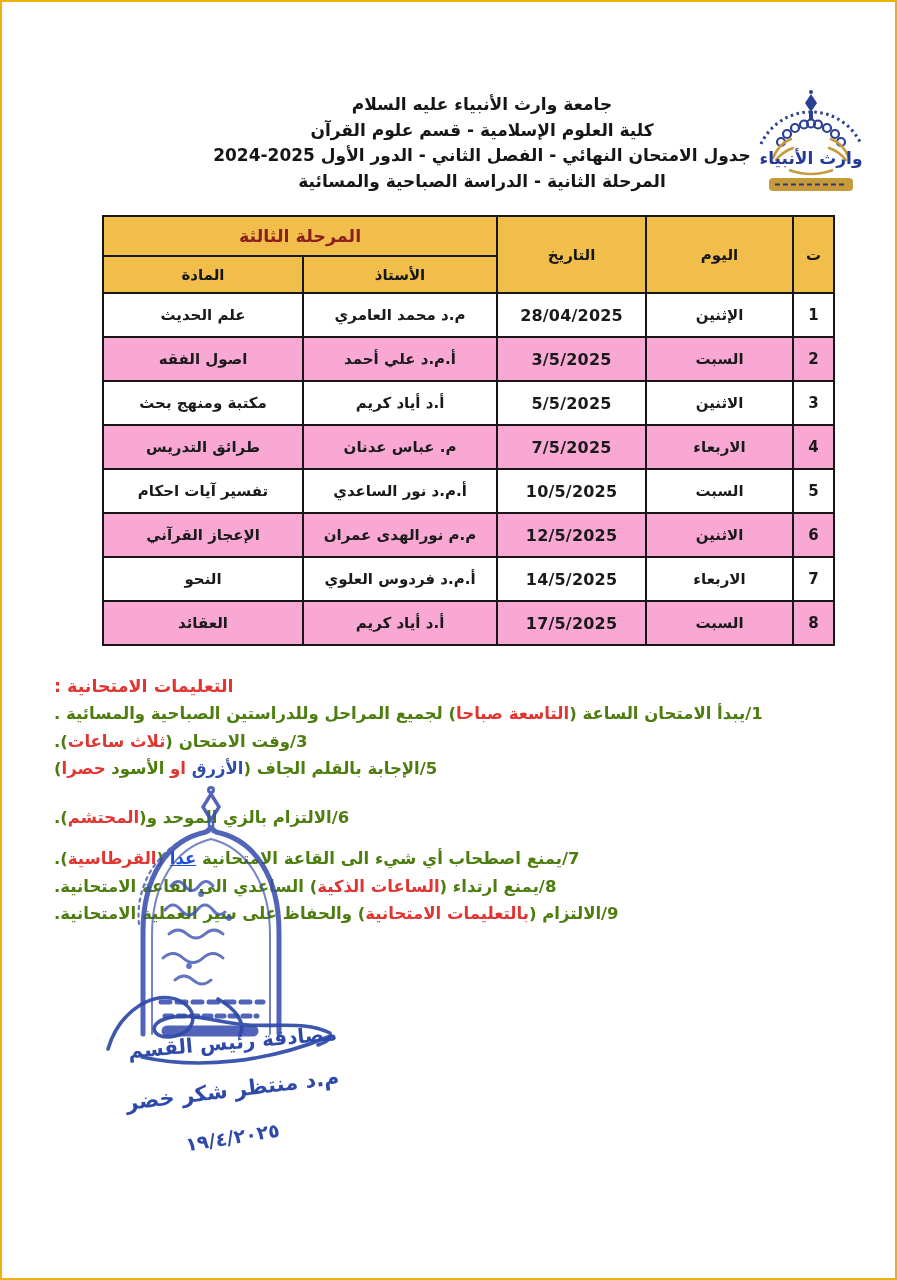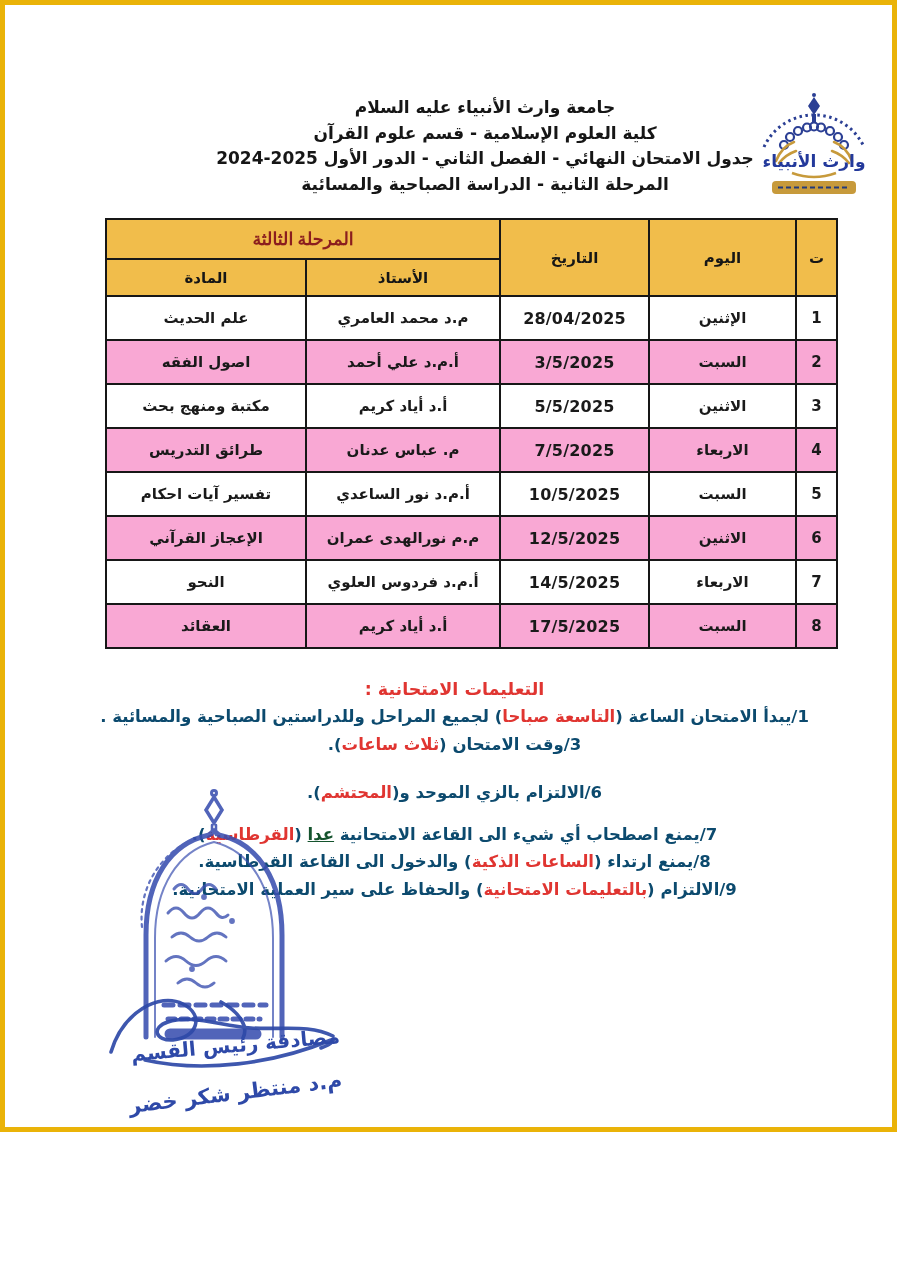--- a/index.html
+++ b/index.html
@@ -1,49 +1,49 @@
 <!DOCTYPE html>
 <html lang="ar" dir="rtl"><head>
 <meta charset="utf-8">
 <style>
   html,body{margin:0;padding:0;background:#ffffff;}
   .page{
-    position:relative;width:897px;height:1132px;background:#ffffff;
+    position:relative;width:897px;height:1280px;background:#ffffff;
     font-family:"DejaVu Sans",sans-serif;direction:rtl;overflow:hidden;
-    border:5px solid #eab308;box-sizing:border-box;color:#1a1a1a;
+    border:2px solid #eab308;box-sizing:border-box;color:#1a1a1a;
   }
   
   .header-text{position:absolute;top:90px;left:150px;width:660px;text-align:center;
     font-weight:bold;font-size:17px;line-height:25.5px;color:#161616;}
   .logo{position:absolute;top:84px;left:741px;width:136px;height:122px;}
   
   .exam-table{position:absolute;top:213px;left:100px;width:731px;
     border-collapse:collapse;table-layout:fixed;text-align:center;}
   .exam-table th,.exam-table td{border:2px solid #171717;font-weight:bold;
     padding:0;vertical-align:middle;overflow:hidden;}
   .exam-table thead th{background:#F1BD4B;font-size:15px;color:#161616;}
-  .exam-table .stage-cell{font-size:17.5px;color:#8B1E1E;font-family:Liberation Serif, serif;}
+  .exam-table .stage-cell{font-size:17.5px;color:#8B1E1E;}
   .exam-table tr.hdr1{height:40px;}
   .exam-table tr.hdr2{height:37px;}
   .exam-table tbody tr{height:44px;background:#ffffff;}
   .exam-table tbody tr.hl{background:#F8E49A;}
   .exam-table tbody tr.hl td{background:#f9a8d4;}
   .exam-table tbody td{font-size:15px;}
   .exam-table tbody td.date{font-size:16px;letter-spacing:.2px;}
   
   .instructions{position:absolute;top:674px;left:52px;width:795px;
-    text-align:center;font-weight:bold;font-size:16.5px;color:#1a1a1a;}
+    text-align:left;font-weight:bold;font-size:16.5px;color:#1a1a1a;}
   .instr-title{color:#E03531;font-size:17.5px;margin-bottom:4px;}
   .instr-line{line-height:27.5px;}
   .instr-line.gap-lg{margin-top:21px;}
   .instr-line.gap-md{margin-top:14px;}
-  .seg-k{color:#0c4a6e;}
+  .seg-k{color:#4d7c0f;}
   .seg-r{color:#E03531;}
   .seg-b{color:#2E4DA7;}
-  .seg-u{color:#14532d;text-decoration:underline;}
+  .seg-u{color:#1d4ed8;text-decoration:underline;}
   
   .stamp{position:absolute;left:103px;top:780px;width:218px;height:272px;opacity:.88;}
   .signature{position:absolute;left:88px;top:975px;width:255px;height:100px;opacity:.92;}
   .handwriting{position:absolute;left:103px;top:1028px;width:255px;text-align:center;
     color:#2E49A8;font-weight:bold;}
   .hw-line1{font-size:20px;transform:rotate(-5deg);}
   .hw-line2{font-size:21px;transform:rotate(-7deg);margin-top:24px;}
   .hw-line3{font-size:19px;transform:rotate(-9deg);margin-top:24px;}
 </style>
 </head>
@@ -176,23 +176,24 @@
           <td>العقائد</td>
         </tr>
       </tbody>
   </table>
 
   <div class="instructions">
     <div class="instr-title">التعليمات الامتحانية :</div>
     <div>
         <div class="instr-line"><span class="seg-k">1/يبدأ الامتحان الساعة (</span><span class="seg-r">التاسعة صباحا</span><span class="seg-k">) لجميع المراحل وللدراستين الصباحية والمسائية .</span></div>
         <div class="instr-line"><span class="seg-k">3/وقت الامتحان (</span><span class="seg-r">ثلاث ساعات</span><span class="seg-k">).</span></div>
+        <div class="instr-line"><span class="seg-k">5/الإجابة بالقلم الجاف (</span><span class="seg-b">الأزرق</span><span class="seg-k"> </span><span class="seg-r">او</span><span class="seg-k"> الأسود </span><span class="seg-r">حصرا</span><span class="seg-k">)</span></div>
         <div class="instr-line gap-lg"><span class="seg-k">6/الالتزام بالزي الموحد و(</span><span class="seg-r">المحتشم</span><span class="seg-k">).</span></div>
         <div class="instr-line gap-md"><span class="seg-k">7/يمنع اصطحاب أي شيء الى القاعة الامتحانية </span><span class="seg-u">عدا</span><span class="seg-k"> (</span><span class="seg-r">القرطاسية</span><span class="seg-k">).</span></div>
-        <div class="instr-line"><span class="seg-k">8/يمنع ارتداء (</span><span class="seg-r">الساعات الذكية</span><span class="seg-k">) والدخول الى القاعة القرطاسية.</span></div>
+        <div class="instr-line"><span class="seg-k">8/يمنع ارتداء (</span><span class="seg-r">الساعات الذكية</span><span class="seg-k">) الساعدي الى القاعة الامتحانية.</span></div>
         <div class="instr-line"><span class="seg-k">9/الالتزام (</span><span class="seg-r">بالتعليمات الامتحانية</span><span class="seg-k">) والحفاظ على سير العملية الامتحانية.</span></div>
       </div>
   </div>
 
   <svg class="stamp" viewBox="0 0 218 272">
     <g fill="none" stroke="#3A4FB0" stroke-linecap="round">
       <circle cx="106" cy="8" r="2.5" stroke-width="3"></circle>
       <path d="M106,12 l8,13 -8,13 -8,-13 z" stroke-width="3.5"></path>
       <path d="M104,40 v10 M108,40 v10" stroke-width="2.5"></path>
       <path d="M38,252 L38,150 C38,95 62,58 101,50 L106,46 L111,50 C150,58 174,95 174,150 L174,252" stroke-width="5"></path>

